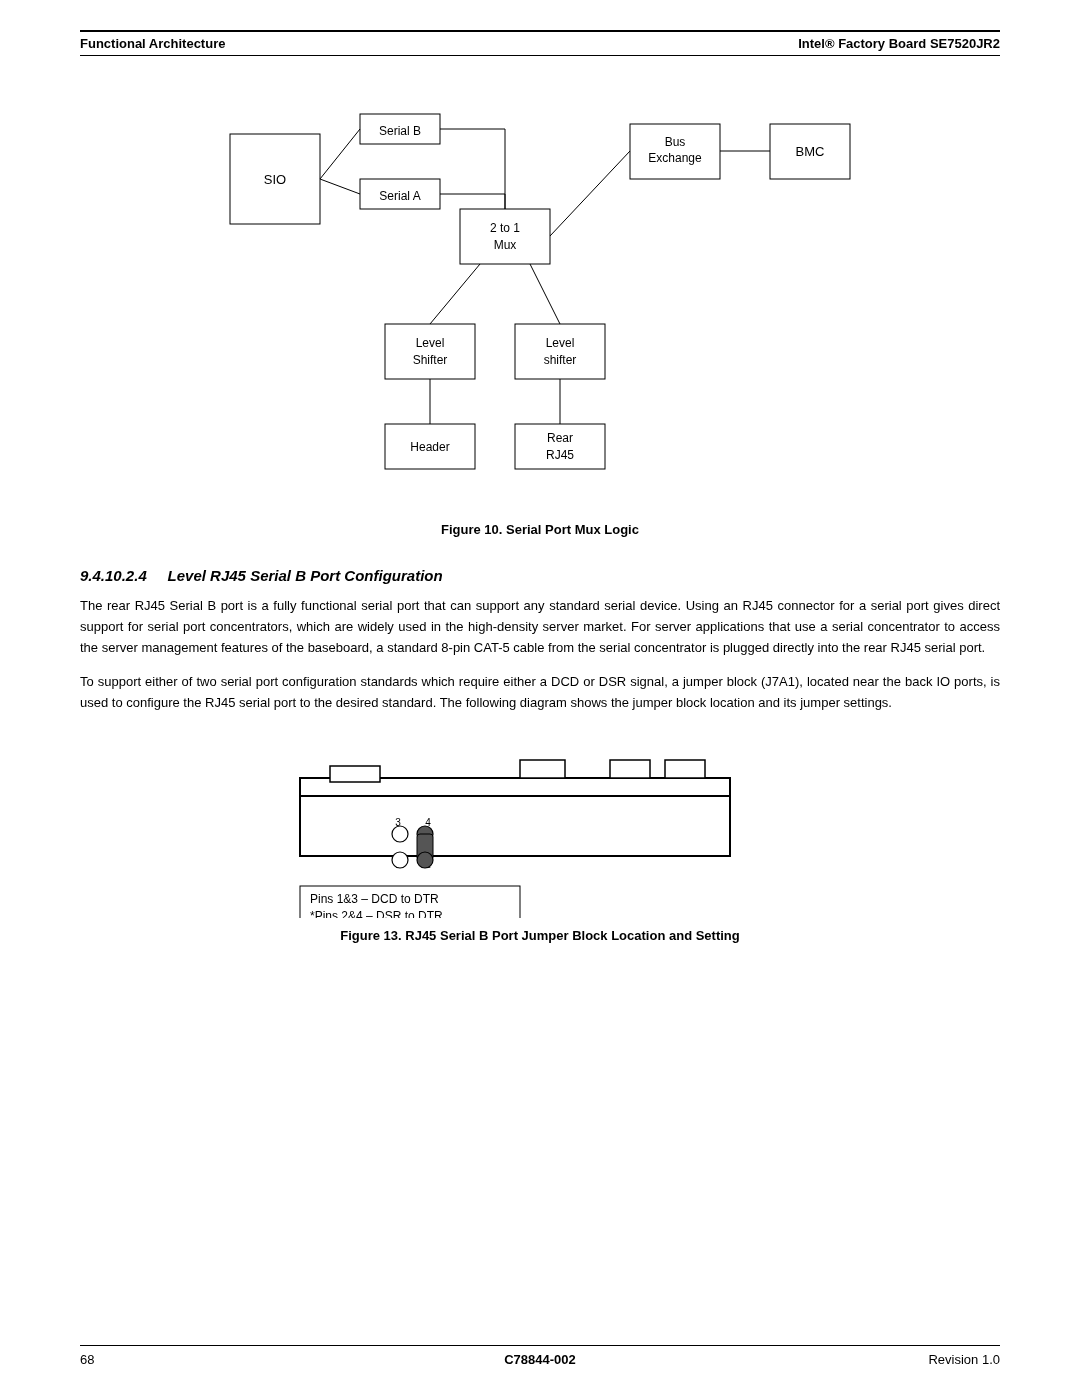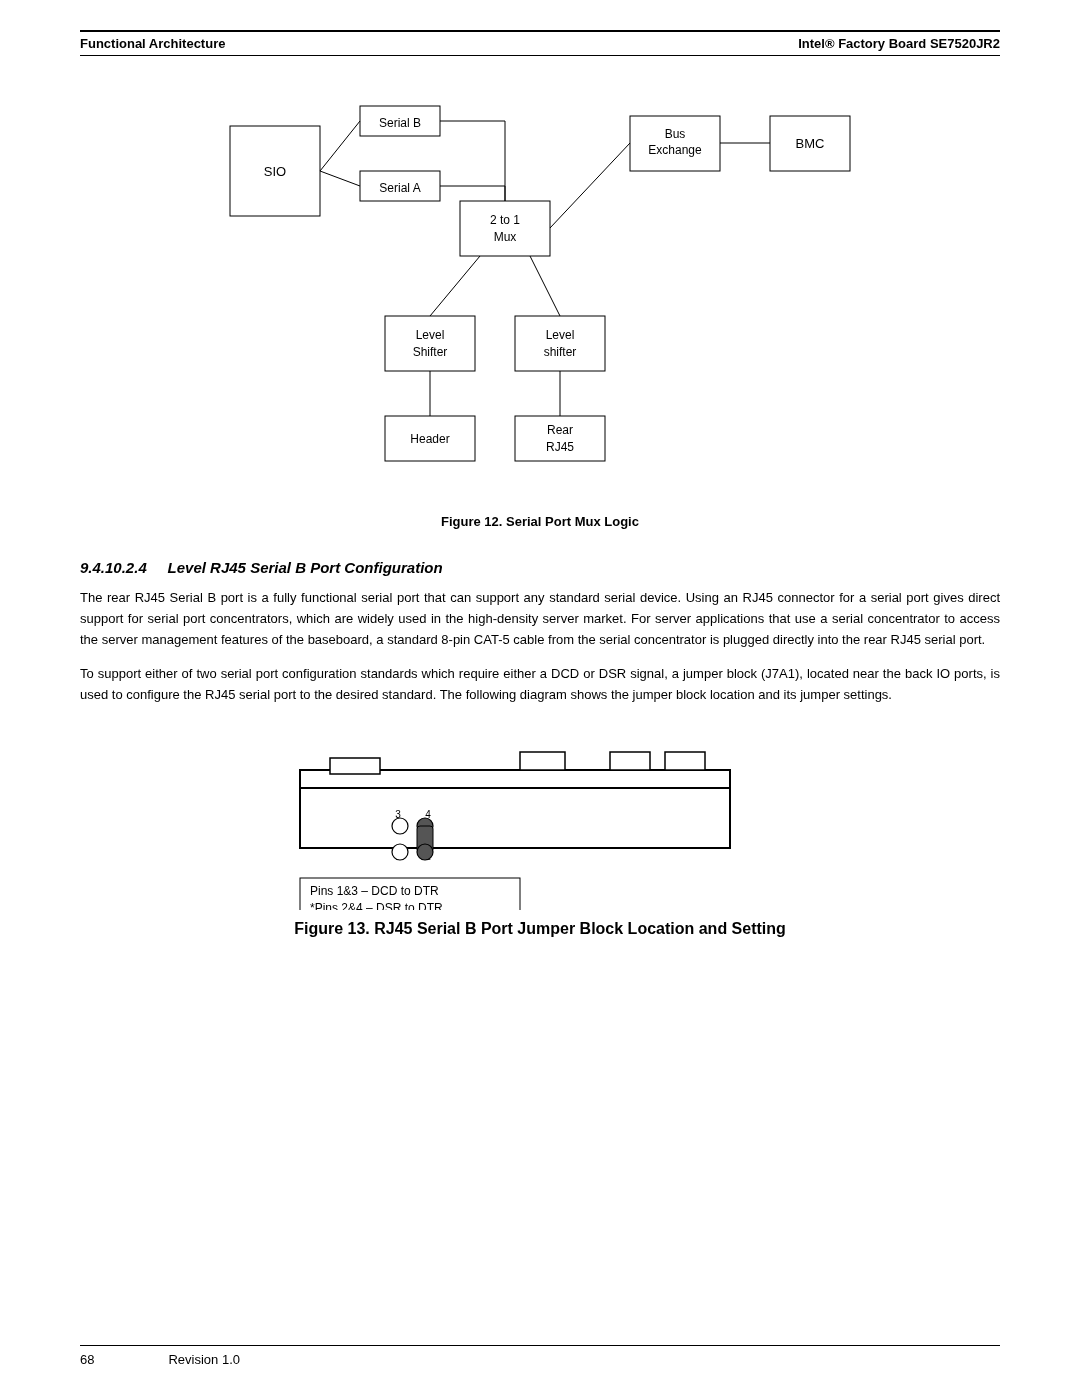--- a/index.html
+++ b/index.html
@@ -17,21 +17,21 @@
       padding: 30px 80px;
       display: flex;
       flex-direction: column;
     }
     .header {
       display: flex;
       justify-content: space-between;
       border-top: 2px solid #000;
       border-bottom: 1px solid #000;
       padding: 4px 0;
-      margin-bottom: 20px;
+      margin-bottom: 28px;
     }
     .header-left {
       font-weight: bold;
       font-size: 13px;
     }
     .header-right {
       font-weight: bold;
       font-size: 13px;
     }
     .diagram-area {
@@ -83,21 +83,21 @@
       margin: 20px 0;
     }
     .jumper-svg-container {
       width: 600px;
       height: 170px;
       position: relative;
     }
     .figure-caption2 {
       text-align: center;
       font-weight: bold;
-      font-size: 16px;
+      font-size: 13px;
       margin-top: 10px;
       margin-bottom: 3px;
     }
     .footer {
       margin-top: auto;
       border-top: 1px solid #000;
       padding-top: 6px;
       display: flex;
       justify-content: flex-start;
       align-items: center;
@@ -182,21 +182,21 @@
         <line x1="280" y1="180" x2="230" y2="240" stroke="black" stroke-width="1"></line>
 
         <line x1="330" y1="180" x2="360" y2="240" stroke="black" stroke-width="1"></line>
 
         <line x1="230" y1="295" x2="230" y2="340" stroke="black" stroke-width="1"></line>
 
         <line x1="360" y1="295" x2="360" y2="340" stroke="black" stroke-width="1"></line>
       </svg>
     </div>
 
-    <div class="figure-caption">Figure 12. Serial Port Mux Logic</div>
+    <div class="figure-caption">Figure 10. Serial Port Mux Logic</div>
   </div>
 
   <div class="section-heading">
     <span class="section-number">9.4.10.2.4</span>
     &nbsp;&nbsp;&nbsp;
     <span>Level RJ45 Serial B Port Configuration</span>
   </div>
 
   <p class="body-text">The rear RJ45 Serial B port is a fully functional serial port that can support any standard serial device. Using an RJ45 connector for a serial port gives direct support for serial port concentrators, which are widely used in the high-density server market. For server applications that use a serial concentrator to access the server management features of the baseboard, a standard 8-pin CAT-5 cable from the serial concentrator is plugged directly into the rear RJ45 serial port.</p>
   <p class="body-text">To support either of two serial port configuration standards which require either a DCD or DSR signal, a jumper block (J7A1), located near the back IO ports, is used to configure the RJ45 serial port to the desired standard. The following diagram shows the jumper block location and its jumper settings.</p>
@@ -237,16 +237,17 @@
         <text x="70" y="172" font-family="Arial" font-size="12">*Pins 2&amp;4 – DSR to DTR</text>
         <text x="70" y="192" font-family="Arial" font-size="12">* = Factory Default</text>
       </svg>
     </div>
 
     <div class="figure-caption2">Figure 13. RJ45 Serial B Port Jumper Block Location and Setting</div>
   </div>
 
   <div class="footer">
     <span class="footer-left">68</span>
+    <span class="footer-center">C78844-002</span>
     <span class="footer-right">Revision 1.0</span>
   </div>
 
 </div>
 
 </body></html>

